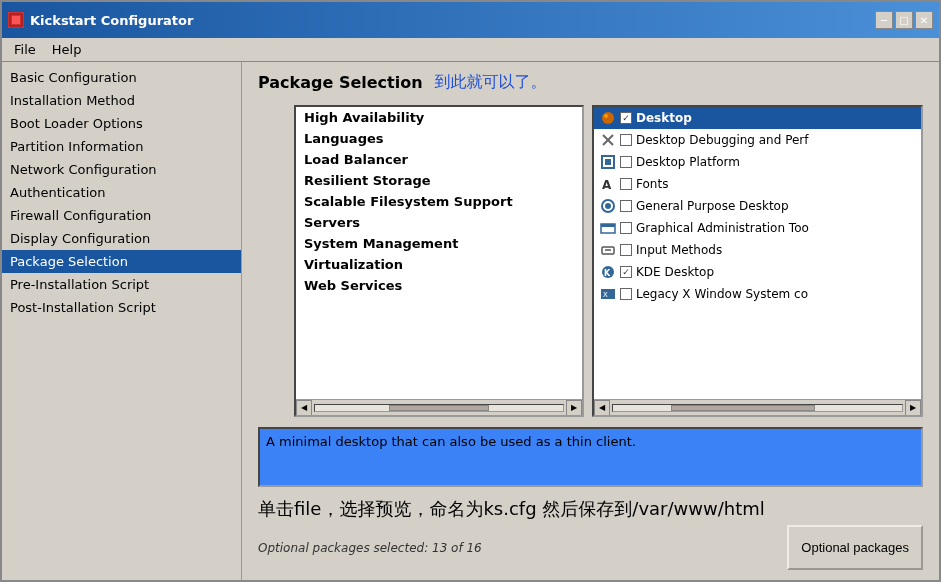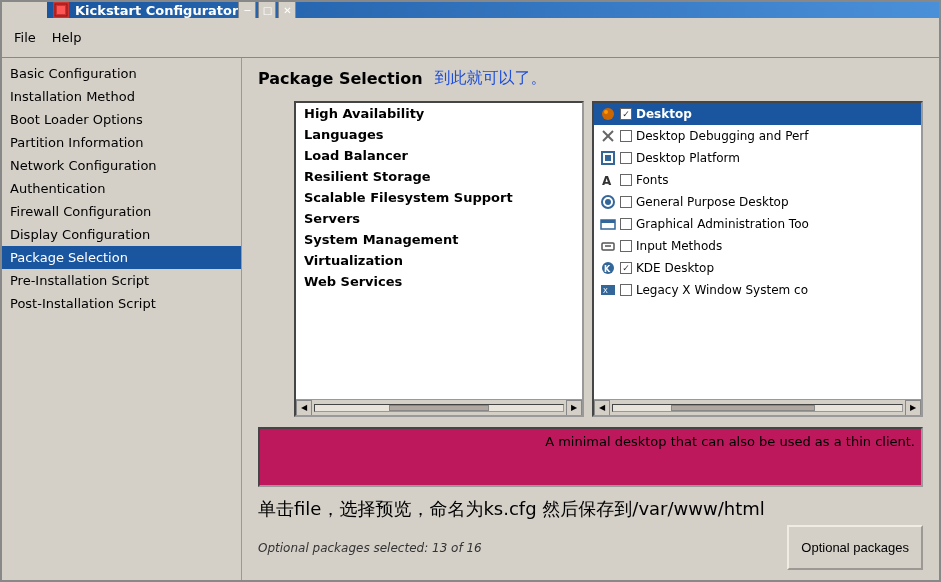--- a/index.html
+++ b/index.html
@@ -15,27 +15,26 @@
       width: 941px;
       height: 582px;
       display: flex;
       flex-direction: column;
       border: 2px solid #888;
       background: #d4d0c8;
     }
     .title-bar {
       background: linear-gradient(to right, #1a56a0, #4a90d9);
       color: white;
-      height: 16px;
-      display: flex;
-      align-items: center;
-      justify-content: flex-start;
+      height: 36px;
+      display: flex;
+      align-items: center;
+      justify-content: space-between;
       padding: 0 6px;
       flex-shrink: 0;
-      margin-left: 45px;
     }
     .title-bar-left {
       display: flex;
       align-items: center;
       gap: 6px;
     }
     .title-bar-icon {
       width: 16px;
       height: 16px;
       background: #cc3333;
@@ -57,21 +56,21 @@
       background: #d4d0c8;
       border: 1px solid #888;
       font-size: 10px;
       display: flex;
       align-items: center;
       justify-content: center;
       cursor: pointer;
     }
     .menu-bar {
       background: #d4d0c8;
-      height: 40px;
+      height: 24px;
       display: flex;
       align-items: center;
       padding: 0 4px;
       border-bottom: 1px solid #888;
       flex-shrink: 0;
     }
     .menu-item {
       padding: 2px 8px;
       font-size: 13px;
       cursor: pointer;
@@ -210,27 +209,26 @@
     .scroll-thumb {
       position: absolute;
       height: 100%;
       background: #b0a8a0;
       border: 1px solid #888;
       width: 40%;
       left: 30%;
     }
     .description-box {
       border: 2px inset #999;
-      background: #be185d;
+      background: #3b82f6;
       min-height: 60px;
       padding: 4px 6px;
       font-size: 13px;
       margin-bottom: 6px;
       line-height: 1.4;
-      text-align: right;
     }
     .annotation-text {
       font-size: 18px;
       color: #000000;
       margin: 4px 0;
     }
     .bottom-row {
       display: flex;
       align-items: center;
       justify-content: space-between;

